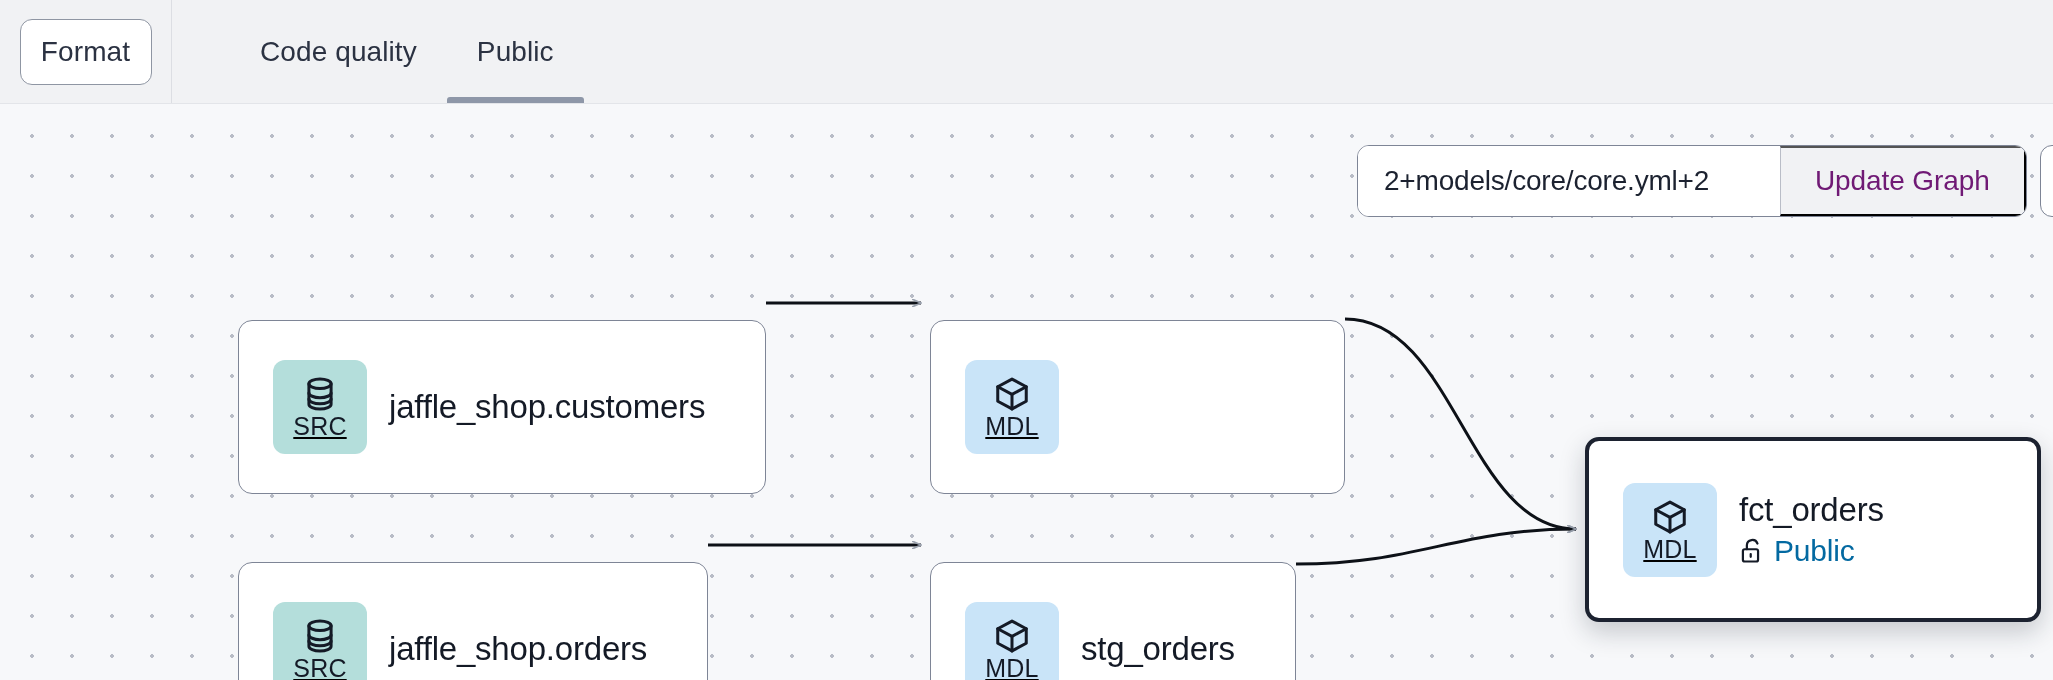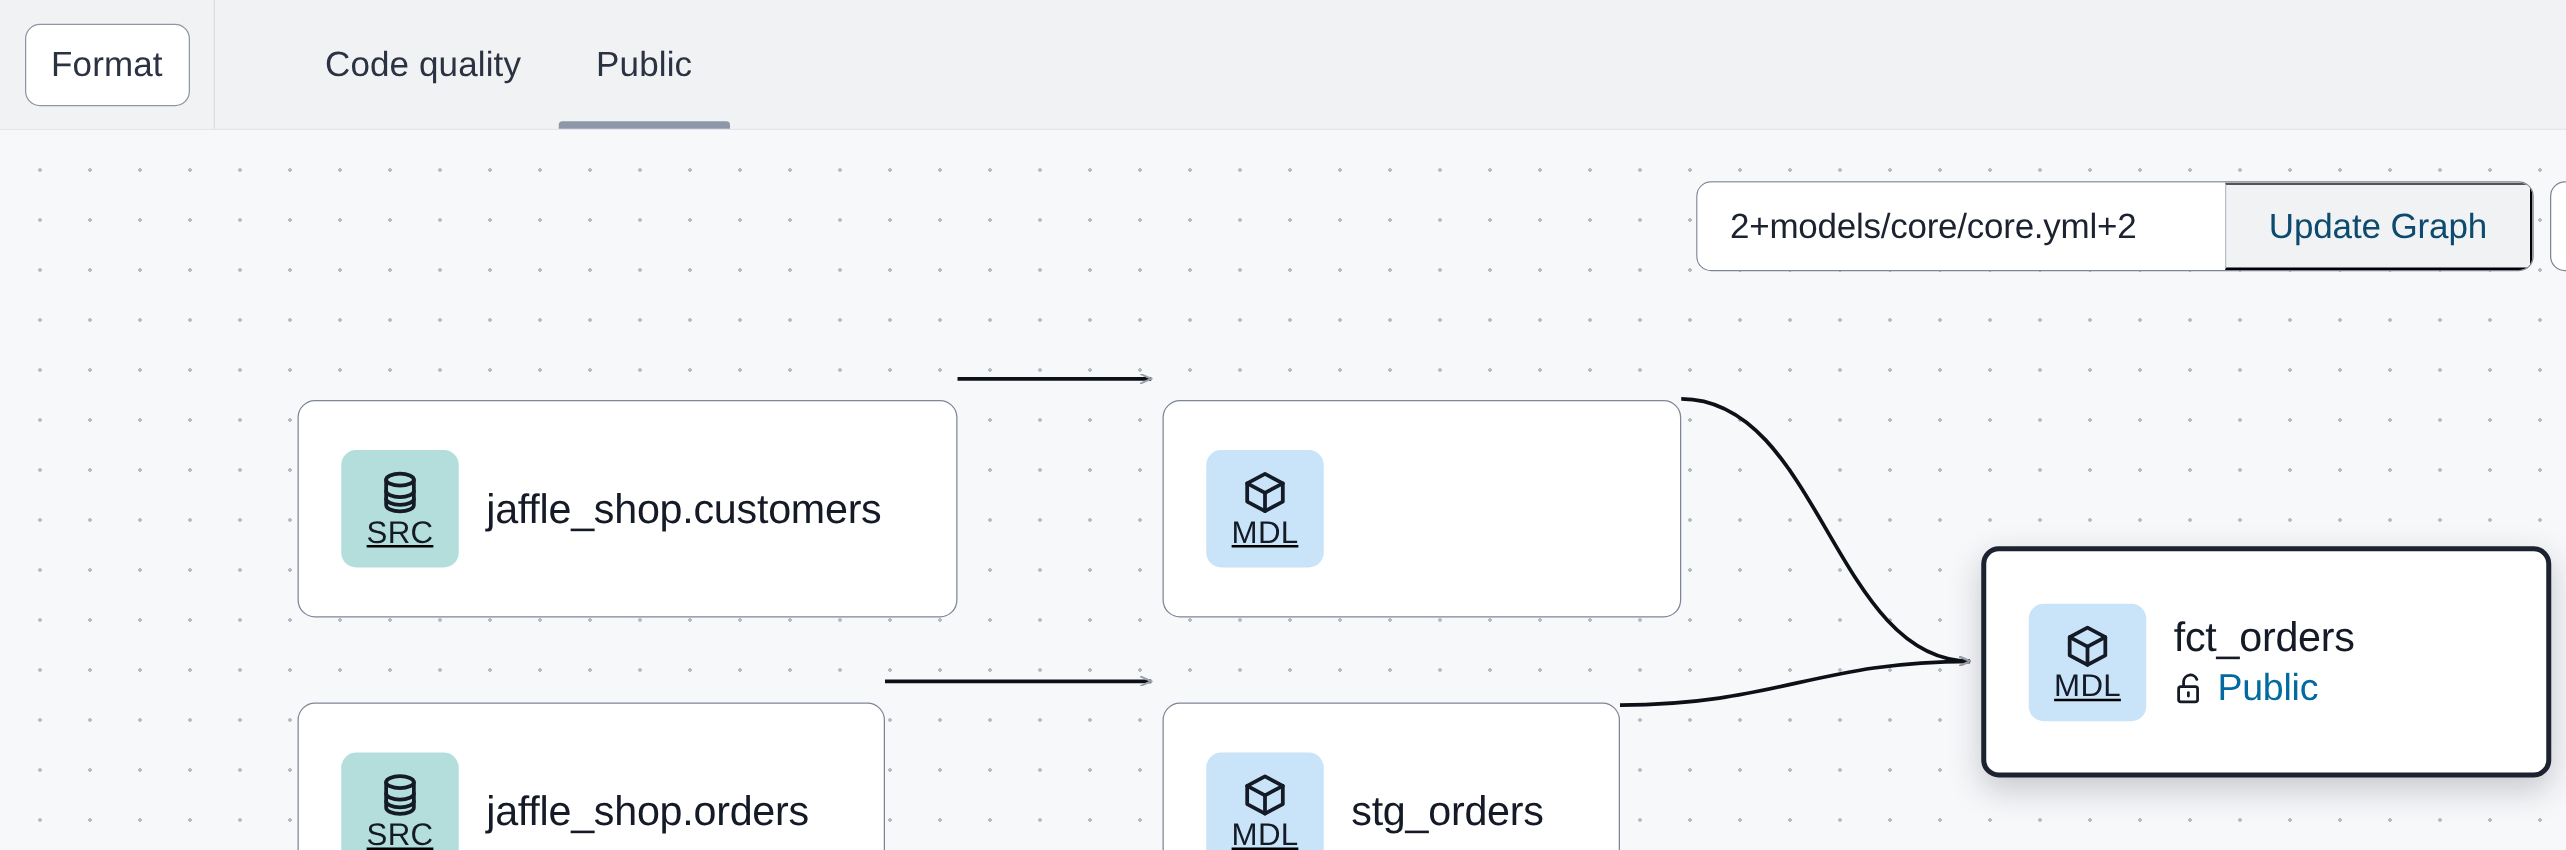--- a/index.html
+++ b/index.html
@@ -125,21 +125,21 @@
   }
 
   .update-graph-button {
     display: flex;
     align-items: center;
     justify-content: center;
     padding: 0 34px;
     background: #f1f2f4;
     border-left: 1.5px solid #b9bdc7;
     font-size: 28px;
-    color: #0c4a6e;
+    color: #701a75;
     cursor: pointer;
     letter-spacing: -0.1px;
   }
 
   .side-panel-stub {
     position: absolute;
     left: 2040px;
     top: 41px;
     width: 60px;
     height: 72px;

